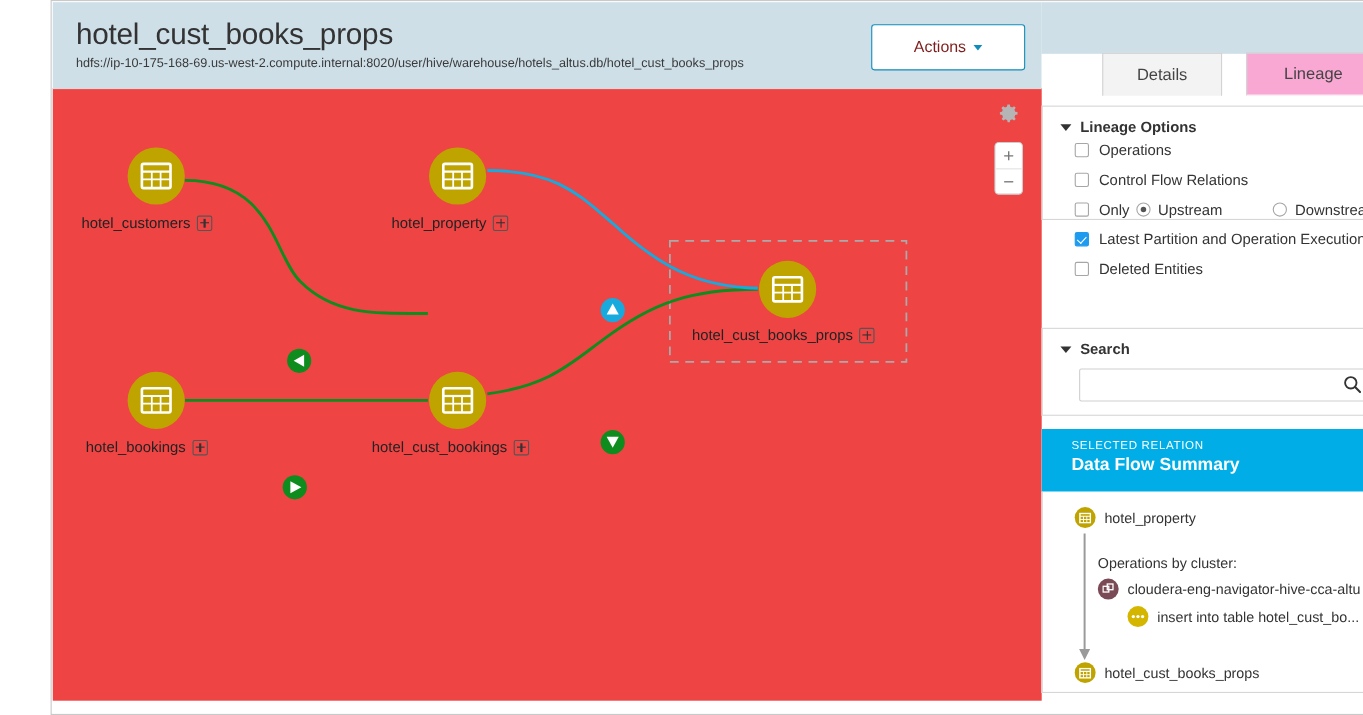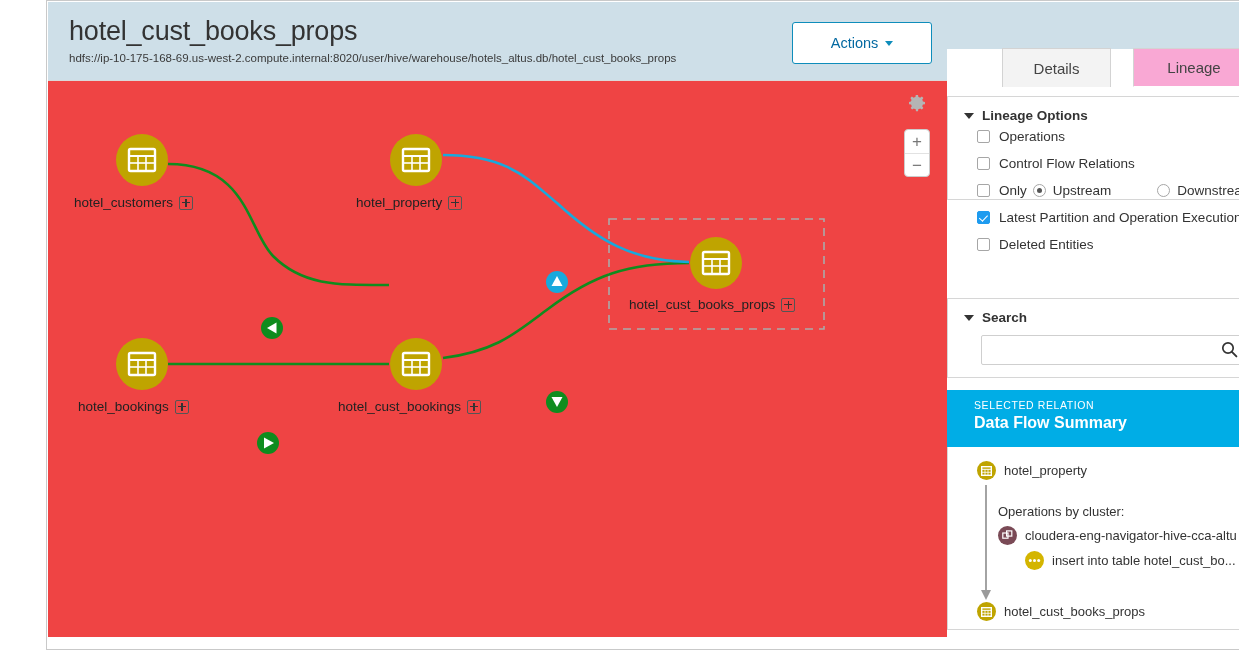--- a/index.html
+++ b/index.html
@@ -43,21 +43,21 @@
     color: #3a3a3a;
     white-space: nowrap;
   }
   .actions-btn {
     position: absolute;
     left: 744px; top: 20px;
     width: 140px; height: 42px;
     background: #ffffff;
     border: 1px solid #0e8dbb;
     border-radius: 3px;
-    color: #0369a1;
+    color: #7f1d1d;
     font-size: 14.5px;
     display: flex;
     align-items: center;
     justify-content: center;
     cursor: pointer;
     box-sizing: border-box;
   }
   .actions-btn .caret {
     display: inline-block;
     margin-left: 7px;

